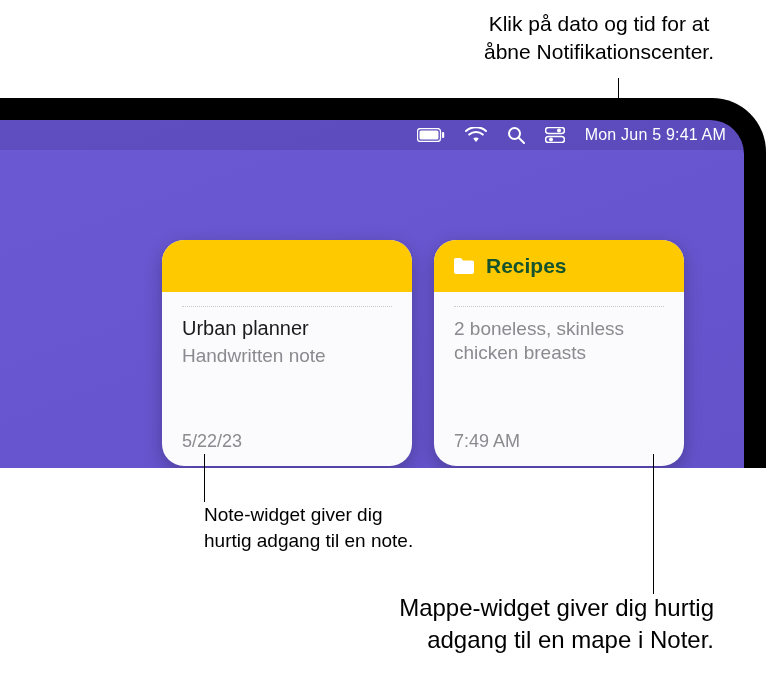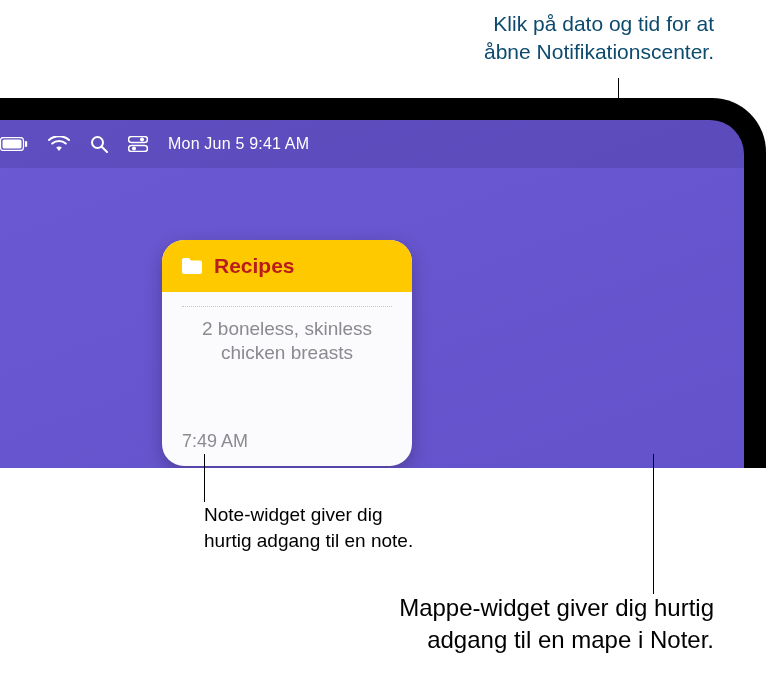--- a/index.html
+++ b/index.html
@@ -10,23 +10,23 @@
     background: #fff;
     position: relative;
     overflow: hidden;
   }
 
   
   .callout-top {
     position: absolute;
     top: 10px;
     right: 60px;
-    text-align: right;
+    text-align: center;
     font-size: 21px;
-    color: #0c4a6e;
+    color: #000000;
     line-height: 1.35;
   }
   .callout-top-line {
     position: absolute;
     top: 78px;
     right: 155px;
     width: 1px;
     height: 82px;
     background: #000;
   }
@@ -60,24 +60,25 @@
     border-top-right-radius: 34px;
     overflow: hidden;
   }
 
   
   .menubar {
     position: absolute;
     top: 0;
     left: 0;
     right: 0;
-    height: 48px;
+    height: 30px;
     background: rgba(40,30,100,0.18);
     display: flex;
     align-items: center;
+    justify-content: flex-end;
     gap: 20px;
     padding-right: 18px;
     color: #fff;
     font-size: 16px;
     font-weight: 500;
   }
   .menubar .icon { display:inline-flex; align-items:center; justify-content:center; }
   .clock { font-size: 16px; letter-spacing: 0.2px; }
 
   
@@ -100,21 +101,21 @@
   }
   .widget-header {
     height: 52px;
     background: #ffc900;
     display: flex;
     align-items: center;
     padding-left: 18px;
     gap: 10px;
   }
   .widget-header .folder-label {
-    color: #b91c1c;
+    color: #14532d;
     font-size: 21px;
     font-weight: 600;
   }
   .widget-body {
     flex: 1;
     padding: 14px 20px 12px 20px;
     display: flex;
     flex-direction: column;
     position: relative;
   }
@@ -219,33 +220,42 @@
               <circle cx="14" cy="3.5" r="2" fill="#fff"></circle>
               <rect x="0.5" y="9.5" width="19" height="6" rx="3" fill="none" stroke="#fff" stroke-width="1.6"></rect>
               <circle cx="6" cy="12.5" r="2" fill="#fff"></circle>
             </svg>
         </span>
         <span class="clock">Mon Jun 5  9:41 AM</span>
       </div>
 
       <div class="widgets">
 
+        <div class="widget">
+          <div class="widget-header"></div>
+          <div class="widget-body">
+            <div class="dotted-sep"></div>
+            <div class="note-title">Urban planner</div>
+            <div class="note-sub" style="white-space:pre-line;">Handwritten note</div>
+            <div class="note-time">5/22/23</div>
+          </div>
+        </div>
 
         <div class="widget">
           <div class="widget-header">
             <span class="icon">
               <svg width="24" height="20" viewBox="0 0 24 20">
                   <path d="M2 4 C2 2.5 3 2 4 2 L9 2 L11 4.5 L20 4.5 C21.4 4.5 22 5.2 22 6.5 L22 16 C22 17.3 21.2 18 20 18 L4 18 C2.8 18 2 17.3 2 16 Z" fill="#fff"></path>
                 </svg>
             </span>
             <span class="folder-label">Recipes</span>
           </div>
           <div class="widget-body">
             <div class="dotted-sep"></div>
-            <div class="note-sub" style="white-space:pre-line;text-align:center;">2 boneless, skinless
+            <div class="note-sub" style="white-space:pre-line;">2 boneless, skinless
 chicken breasts</div>
             <div class="note-time">7:49 AM</div>
           </div>
         </div>
 
       </div>
 
     </div>
   </div>
 </div>

